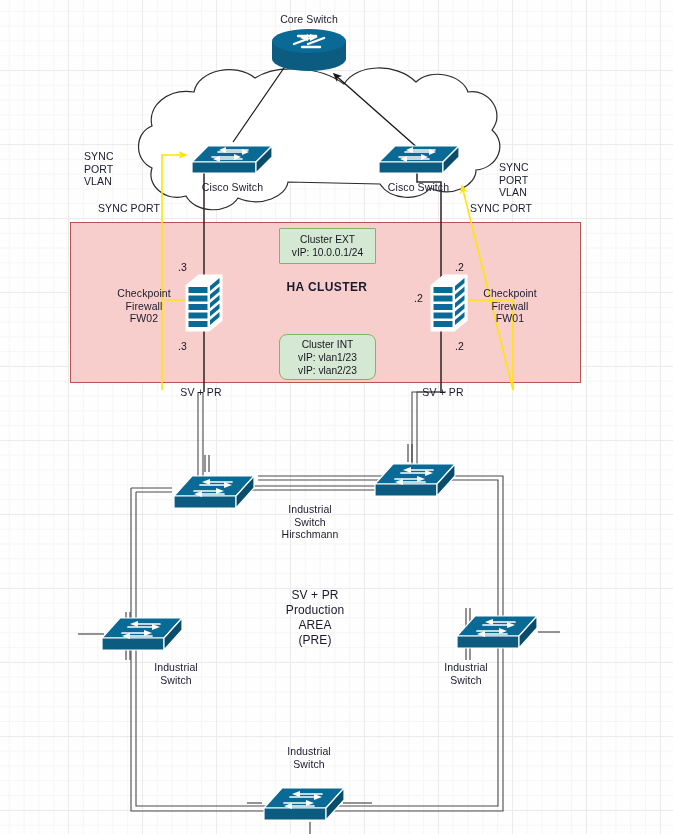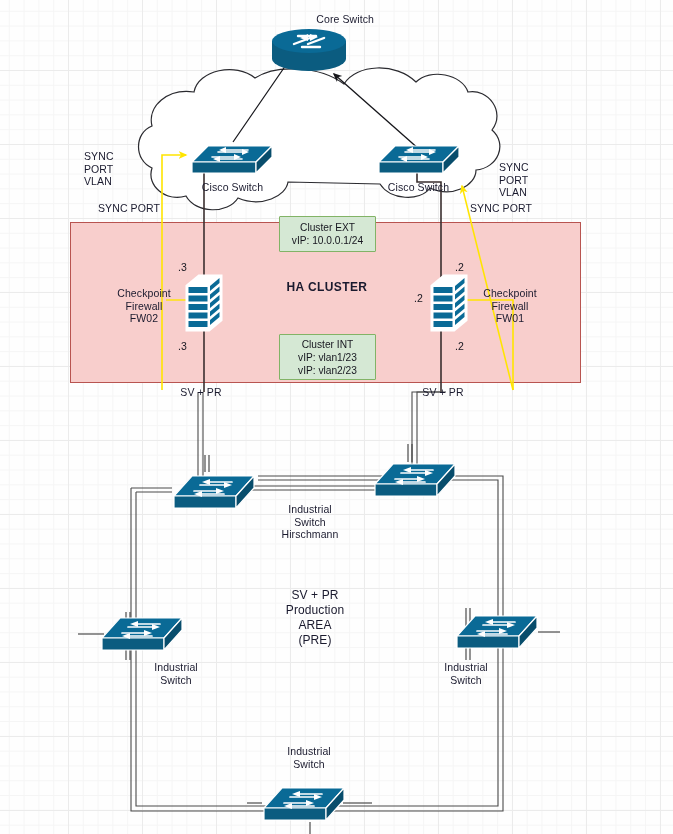--- a/index.html
+++ b/index.html
@@ -117,21 +117,21 @@
           <path d="M52 19 L34 19"></path>
       </g>
       <g fill="#ffffff">
         <path d="M42 6 L50 9 L42 13 Z"></path>
           <path d="M40 13 L32 10 L40 6 Z"></path>
         <path d="M52 16 L44 13 L52 9 Z" opacity="0"></path>
         <path d="M28 19 L36 16 L28 22 Z" opacity="0"></path>
       </g>
     </svg>
   </div>
-  <div class="lbl" style="left:272px;top:13px;width:102px;text-align:right;">Core Switch</div>
+  <div class="lbl" style="left:258px;top:13px;width:102px;">Core Switch</div>
 
   <div class="dev" style="left:190px;top:138px;width:84px;height:38px;">
     <svg width="84" height="38" viewBox="0 0 84 38">
       <path d="M2 24 L18 8 L82 8 L66 24 Z" fill="#0a6a96" stroke="#ffffff" stroke-width="1.2"></path>
       <path d="M2 24 L66 24 L66 35 L2 35 Z" fill="#0b5c80" stroke="#ffffff" stroke-width="1.2"></path>
       <path d="M66 24 L82 8 L82 19 L66 35 Z" fill="#084d6c" stroke="#ffffff" stroke-width="1.2"></path>
       <g stroke="#ffffff" stroke-width="1.6" fill="none" stroke-linecap="round">
         <path d="M22 19 L44 19"></path>
           <path d="M28 14 L52 14"></path>
         <path d="M58 12 L36 12"></path>
@@ -326,23 +326,23 @@
         <path d="M44 18 L52 21 L44 24 Z"></path>
           <path d="M52 12 L60 15 L52 18 Z"></path>
         <path d="M38 9 L30 12 L38 15 Z"></path>
           <path d="M30 21 L22 24 L30 27 Z"></path>
       </g>
     </svg>
   </div>
   <div class="lbl" style="left:264px;top:745px;width:90px;">Industrial
 Switch</div>
 
-  <div class="grpbox" style="left:279px;top:216px;width:95px;height:34px;">Cluster EXT
+  <div class="grpbox" style="left:279px;top:228px;width:95px;height:34px;">Cluster EXT
 vIP: 10.0.0.1/24</div>
-  <div class="grpbox" style="left:279px;top:334px;width:95px;height:44px;">Cluster INT
+  <div class="grpbox" style="left:279px;top:334px;width:95px;height:44px;border-radius:8px;">Cluster INT
 vIP: vlan1/23
 vIP: vlan2/23</div>
 
   <div class="lbl b" style="left:272px;top:281px;width:110px;">HA CLUSTER</div>
   <div class="lbl" style="left:260px;top:588px;width:110px;font-size:12px;line-height:15px;">SV + PR
 Production
 AREA
 (PRE)</div>
 
   <div class="lbl" style="left:84px;top:150px;width:56px;text-align:left;">SYNC

